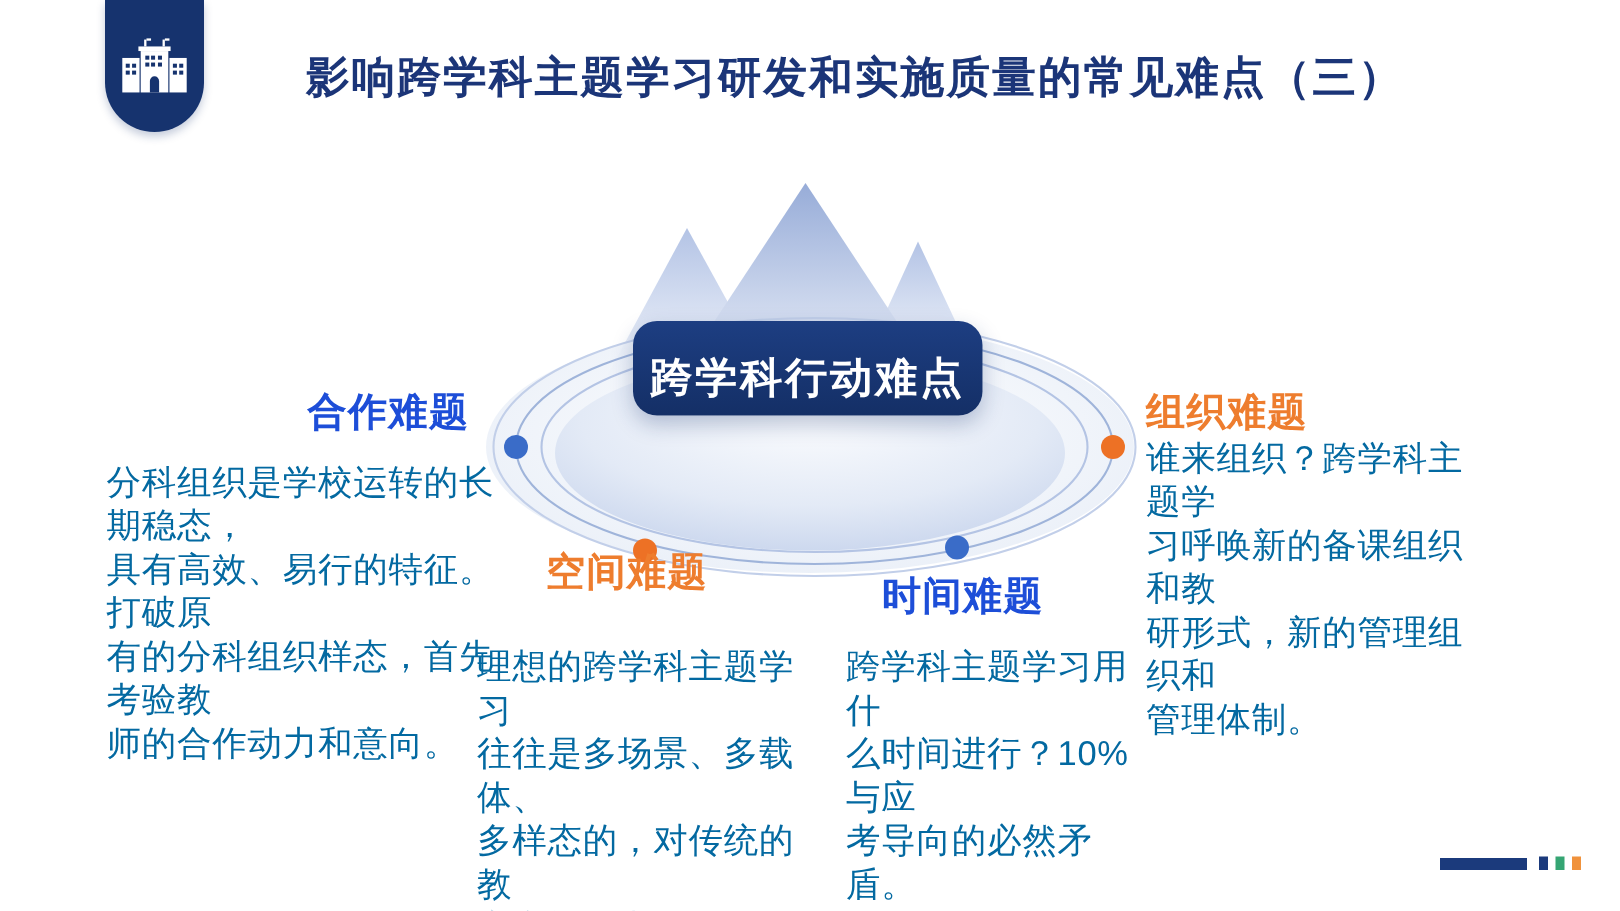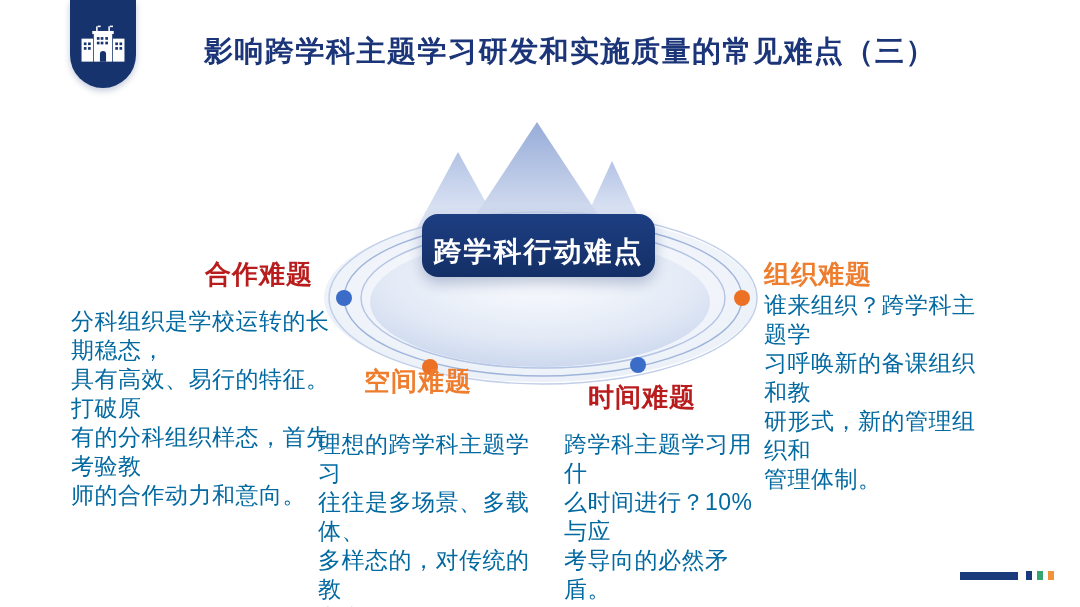--- a/index.html
+++ b/index.html
@@ -23,21 +23,21 @@
   
   .pill{
     position:absolute;left:422px;top:214px;width:233px;height:63px;
     background:linear-gradient(180deg,#1d3e82 0%,#142f66 100%);
     border-radius:16px;display:flex;align-items:center;justify-content:center;
     box-shadow:0 6px 14px rgba(23,51,110,.28);
   }
   .pill span{color:#ffffff;font-size:28px;font-weight:bold;letter-spacing:2px;margin-top:12px;}
   
   .sec-title{position:absolute;font-size:26px;font-weight:bold;letter-spacing:1px;white-space:nowrap;}
-  .navy{color:#b91c1c;}
+  .navy{color:#1d4ed8;}
   .orange{color:#ee7d2e;}
   .t-coop{left:205px;top:257px;}
   .t-org{left:764px;top:257px;}
   .t-space{left:364px;top:364px;}
   .t-time{left:588px;top:380px;}
   
   .sec-body{
     position:absolute;font-size:23px;line-height:29px;color:#0369a1;
     white-space:pre-line;letter-spacing:0.5px;
   }

